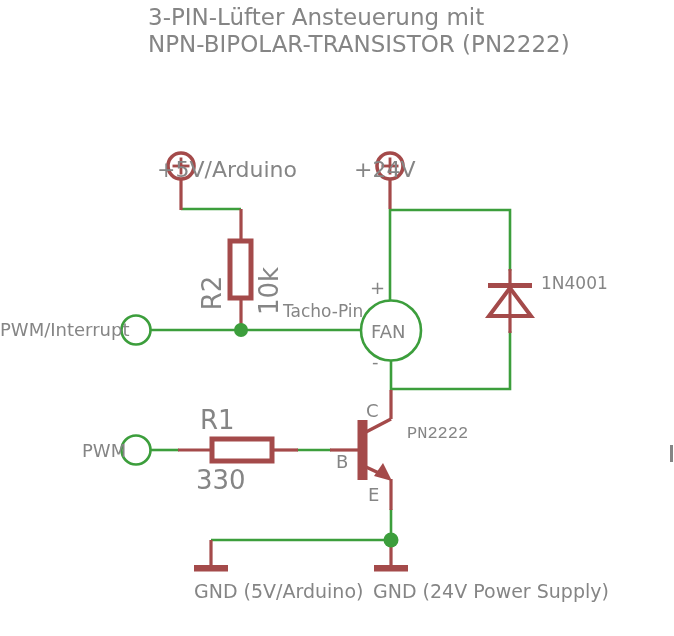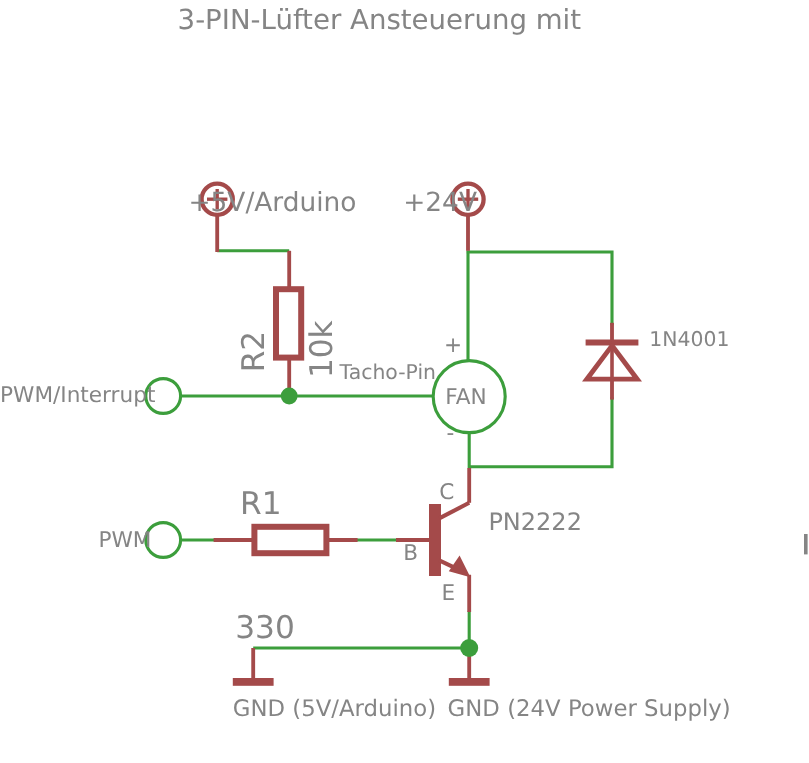--- a/index.html
+++ b/index.html
@@ -19,21 +19,21 @@
   .lbl {
     position:absolute; color:var(--text-gray); line-height:1.15;
     white-space:nowrap;
   }
   .lbl-title   { font-size:23px; }
   .lbl-supply  { font-size:22px;margin-top:39px; }
   .lbl-refdes  { font-size:26px; }
   .lbl-port    { font-size:18px; }
   .lbl-small   { font-size:17px; }
   .lbl-fan     { font-size:18px; }
-  .lbl-pn      { font-size:20px; }
+  .lbl-pn      { font-size:17px;font-family:Liberation Mono, monospace; }
   .lbl-pinname { font-size:18px; }
   .lbl-gnd     { font-size:19px; }
   .vcenter {
     transform:translate(-50%,-50%) rotate(-90deg);
     position:absolute; white-space:nowrap;
   }
   .vwrap { position:absolute; width:0; height:0; }
   .artifact { position:absolute; background:var(--text-gray); }
 </style>
 </head>
@@ -99,42 +99,43 @@
       <line class="sym" x1="366" y1="432" x2="391" y2="419" stroke-width="3.4"></line>
       <line class="sym" x1="366" y1="467" x2="381" y2="474" stroke-width="3.4"></line>
       <polygon class="sym-fill" points="392,481 374,476 383,463"></polygon>
     </g>
 
     <rect class="sym-fill" x="194" y="565" width="34" height="6.5"></rect>
     <rect class="sym-fill" x="374" y="565" width="34" height="6.5"></rect>
   </svg>
 
   <div class="lbl lbl-title" style="left:148px; top:4px;">3-PIN-Lüfter Ansteuerung mit</div>
+  <div class="lbl lbl-title" style="left:148px; top:31px;">NPN-BIPOLAR-TRANSISTOR (PN2222)</div>
 
   <div class="lbl lbl-supply" style="left:157px; top:118px;">+5V/Arduino</div>
-  <div class="lbl lbl-supply" style="left:336px; top:118px;">+24V</div>
+  <div class="lbl lbl-supply" style="left:354px; top:118px;">+24V</div>
 
   <div class="vwrap" style="left:213px; top:293px;">
     <div class="lbl lbl-refdes vcenter">R2</div>
   </div>
   <div class="vwrap" style="left:270px; top:291px;">
     <div class="lbl lbl-refdes vcenter">10k</div>
   </div>
 
   <div class="lbl lbl-port" style="left:0px; top:320px; width:112px; text-align:left;">PWM/Interrupt</div>
   <div class="lbl lbl-small" style="left:283px; top:302px;text-align:center;">Tacho-Pin</div>
 
   <div class="lbl lbl-fan" style="left:371px; top:322px;">FAN</div>
   <div class="lbl lbl-fan" style="left:370px; top:278px;">+</div>
   <div class="lbl lbl-fan" style="left:372px; top:352px;">-</div>
 
   <div class="lbl lbl-small" style="left:541px; top:274px;">1N4001</div>
 
   <div class="lbl lbl-refdes" style="left:200px; top:406px;">R1</div>
-  <div class="lbl lbl-refdes" style="left:196px; top:466px;margin-top:44px;">330</div>
+  <div class="lbl lbl-refdes" style="left:196px; top:466px;">330</div>
 
   <div class="lbl lbl-pn" style="left:407px; top:424px;">PN2222</div>
   <div class="lbl lbl-pinname" style="left:366px; top:401px;">C</div>
   <div class="lbl lbl-pinname" style="left:336px; top:452px;">B</div>
   <div class="lbl lbl-pinname" style="left:368px; top:485px;">E</div>
 
   <div class="lbl lbl-port" style="left:69px; top:441px;margin-left:13px;">PWM</div>
 
   <div class="lbl lbl-gnd" style="left:194px; top:581px;">GND (5V/Arduino)</div>
   <div class="lbl lbl-gnd" style="left:373px; top:581px;">GND (24V Power Supply)</div>

